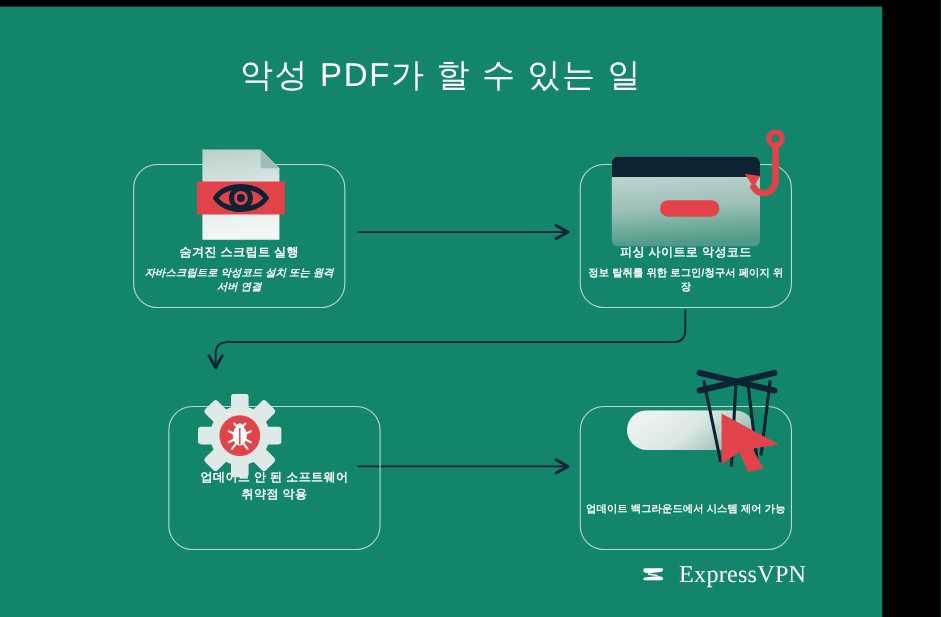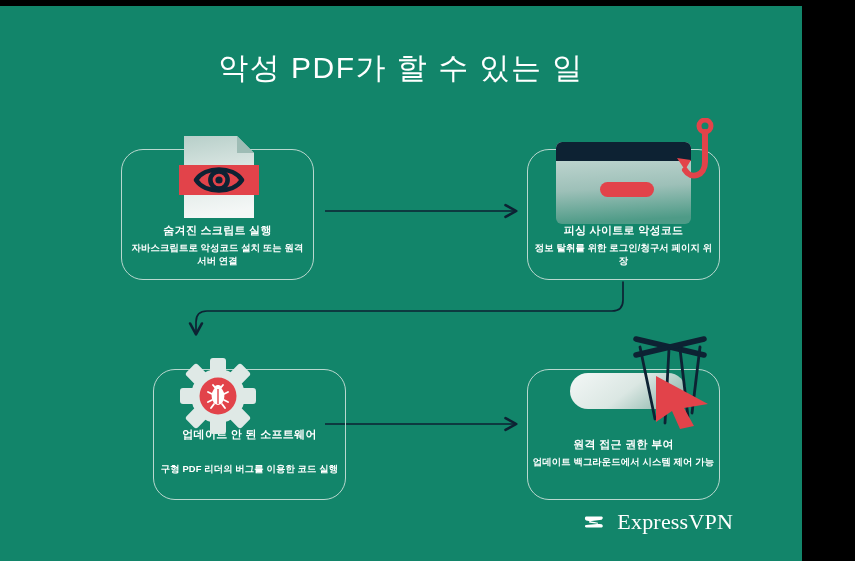--- a/index.html
+++ b/index.html
@@ -71,21 +71,21 @@
     letter-spacing: 0.3px;
   }
   .card-desc {
     font-size: 9.4px;
     font-weight: 700;
     line-height: 12.5px;
     letter-spacing: 0.1px;
   }
   
   #card-1 .card-title { top: 72px; }
-  #card-1 .card-desc  { top: 92px; }
+  #card-1 .card-desc  { top: 92px; font-style: italic; }
   #card-2 .card-title { top: 72px; }
   #card-2 .card-desc  { top: 92px; text-align: center; }
   #card-3 .card-title { top: 56px; }
   #card-3 .card-desc  { top: 93px; }
   #card-4 .card-title { top: 66px; }
   #card-4 .card-desc  { top: 86px; }
 
   
   .icon-layer {
     position: absolute;
@@ -165,26 +165,25 @@
     </div>
 
     <div class="card" id="card-2">
       <div class="card-text card-title">피싱 사이트로 악성코드</div>
       <div class="card-text card-desc">정보 탈취를 위한 로그인/청구서 페이지 위장</div>
     </div>
 
     <div class="card" id="card-3">
       <div class="card-text card-title">
         <div>업데이트 안 된 소프트웨어</div>
+        <div>취약점 악용</div>
       </div>
-      <div class="card-text card-desc">구형 PDF 리더의 버그를 이용한 코드 실행</div>
     </div>
 
     <div class="card" id="card-4">
-      <div class="card-text card-title">원격 접근 권한 부여</div>
       <div class="card-text card-desc">업데이트 백그라운드에서 시스템 제어 가능</div>
     </div>
 
     <svg class="icon-layer" id="icon-doc" viewBox="0 0 80 90" xmlns="http://www.w3.org/2000/svg">
       <defs>
         <linearGradient id="docg" x1="0" y1="0" x2="0.15" y2="1">
           <stop offset="0" stop-color="#b7cfc9"></stop>
           <stop offset="0.55" stop-color="#dfe9e6"></stop>
           <stop offset="1" stop-color="#f4f7f6"></stop>
         </linearGradient>

